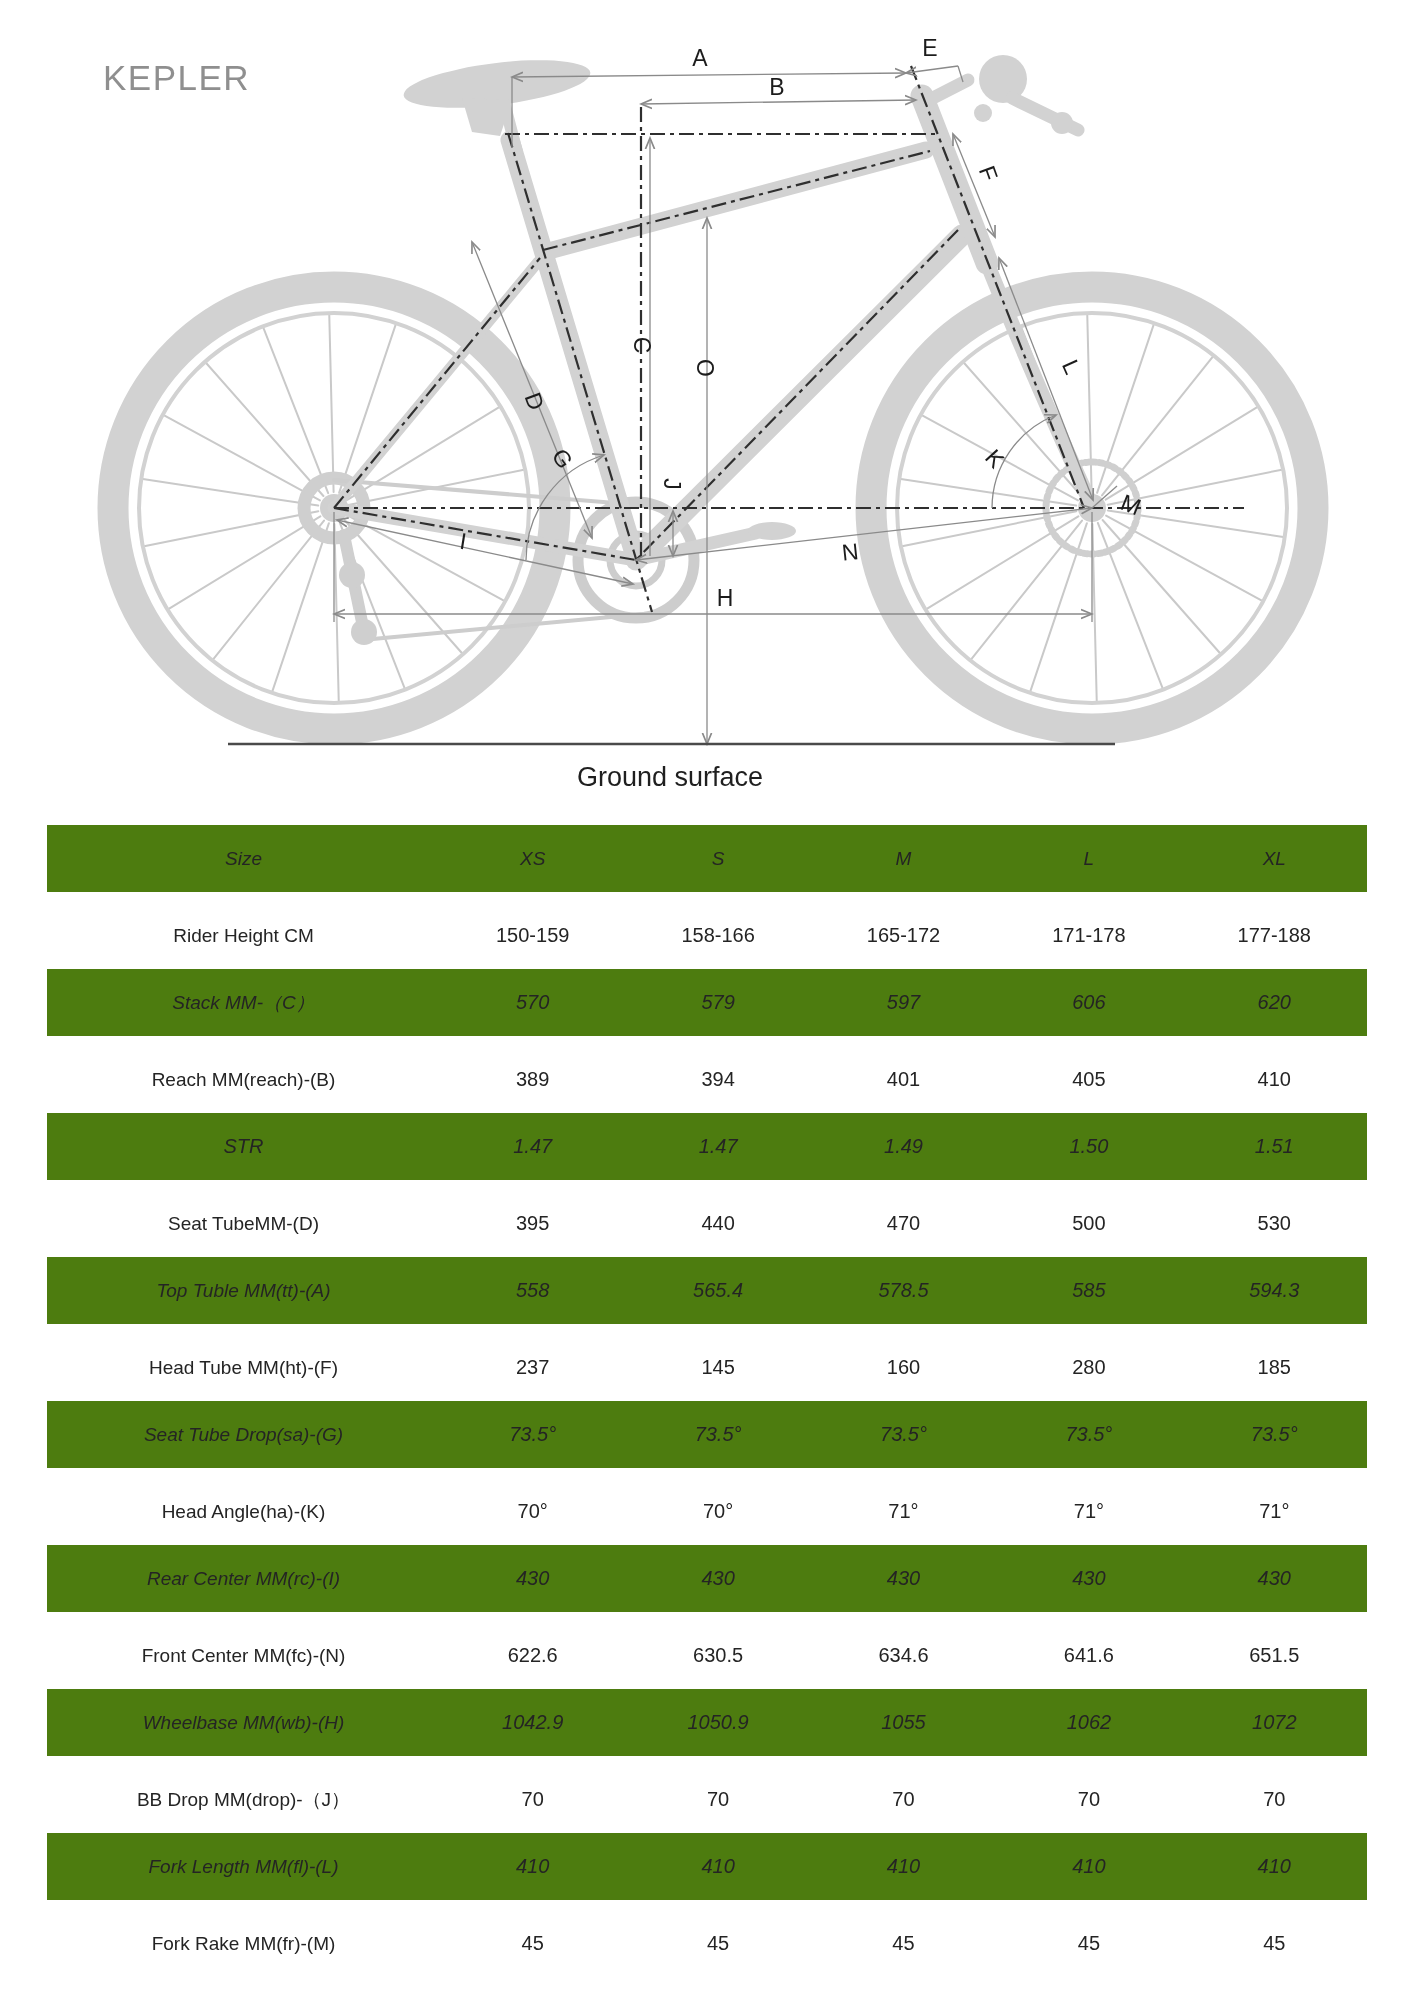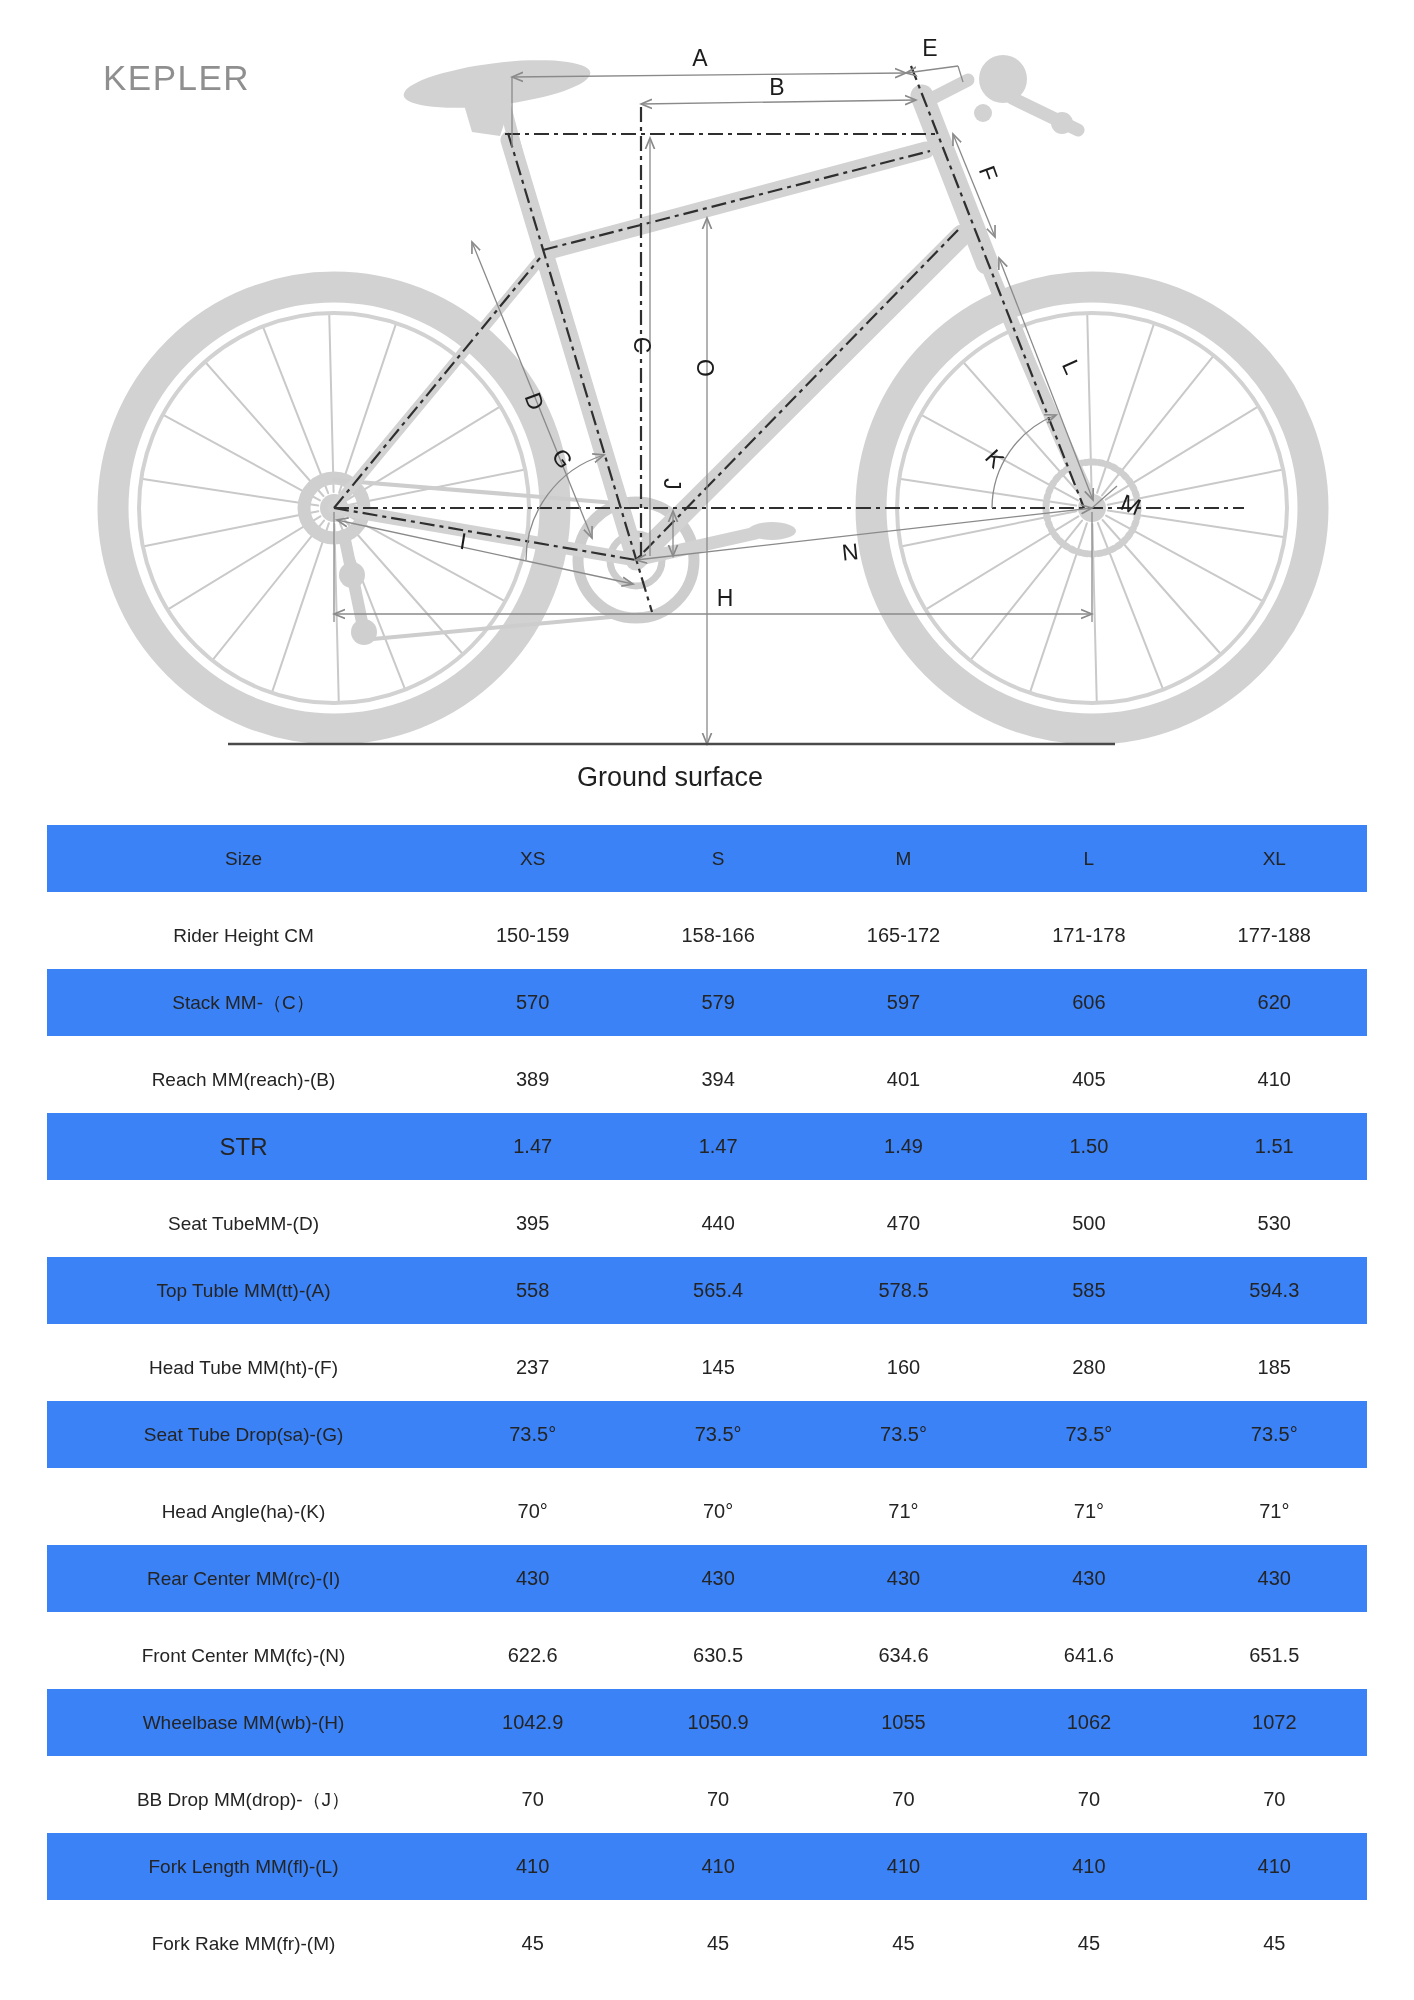--- a/index.html
+++ b/index.html
@@ -5,25 +5,25 @@
   html,body{margin:0;padding:0;background:#ffffff;}
   body{width:1414px;height:2000px;position:relative;font-family:"Liberation Sans",sans-serif;color:#222;}
   .brand{position:absolute;left:103px;top:58px;font-size:35px;letter-spacing:1.5px;color:#8f8f8f;font-weight:400;}
   .diagram-wrap{position:absolute;left:0;top:0;width:1414px;height:790px;}
   svg text{font-family:"Liberation Sans",sans-serif;}
   .dim-letter{font-size:23px;fill:#1c1c1c;}
   .ground-label{font-size:27px;fill:#1f1f1f;}
   
   .geo-table{position:absolute;left:47px;top:825px;width:1320px;}
   .geo-row{display:grid;grid-template-columns:393px repeat(5,1fr);height:67px;align-items:center;}
-  .geo-row.gray{background:#3b82f6;}
+  .geo-row.gray{background:#4d7c0f;font-style:italic;}
   .geo-row.white{background:#ffffff;margin-top:10px;}
   .geo-cell{text-align:center;font-size:20px;color:#242424;}
   .geo-cell.label{font-size:19px;}
-  .geo-cell.label-large{font-size:24px;}
+  .geo-cell.label-large{font-size:20px;}
   .geo-cell.header{font-size:19px;}
 </style>
 </head>
 <body>
 
 <div class="brand">KEPLER</div>
 
 <div class="diagram-wrap">
 <svg width="1414" height="790" viewBox="0 0 1414 790">
   <defs>

